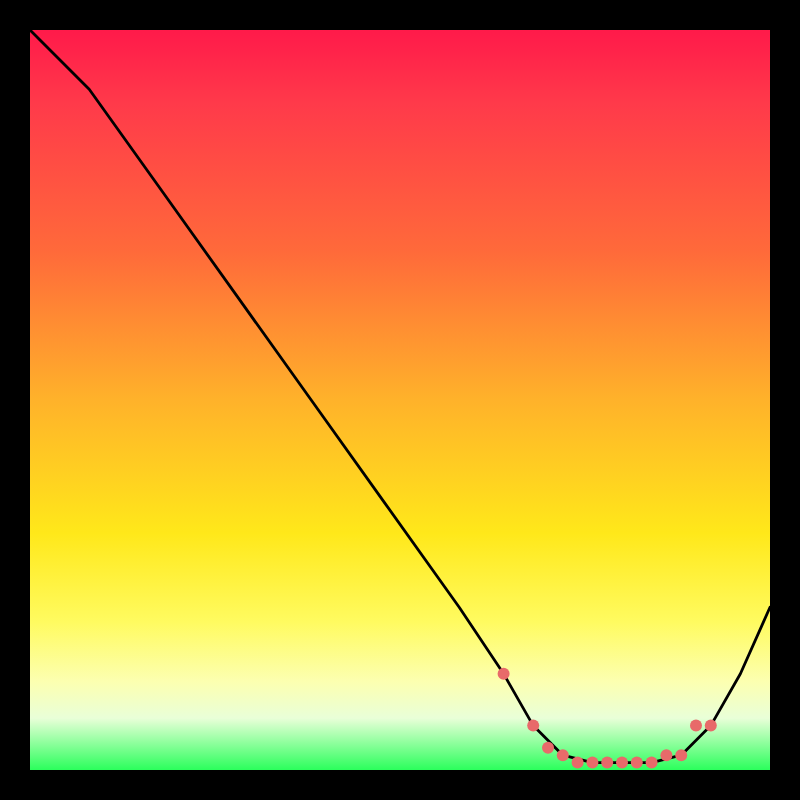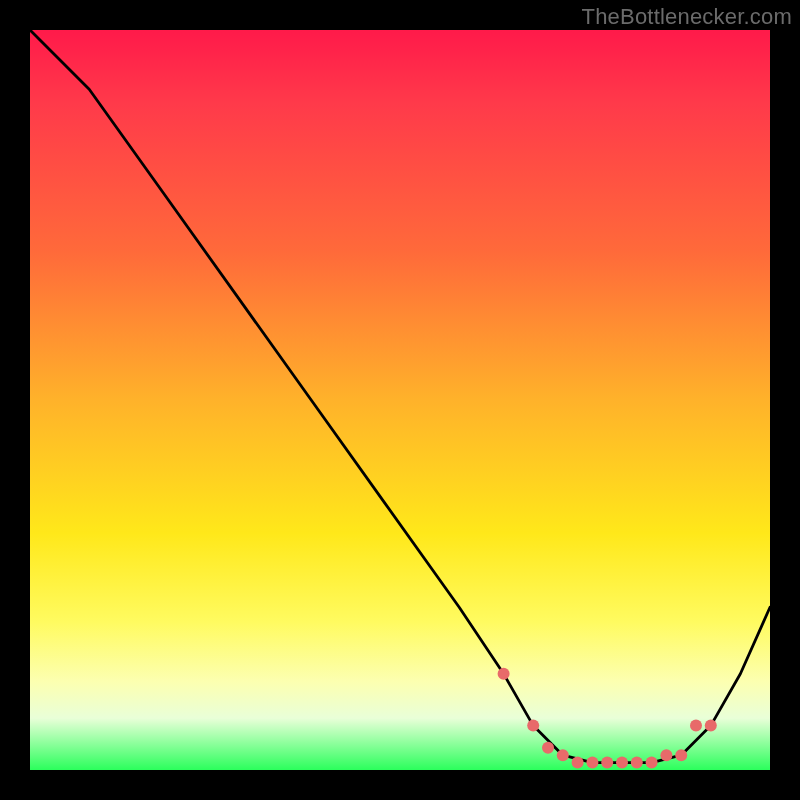--- a/index.html
+++ b/index.html
@@ -53,21 +53,20 @@
     font-size: 22px;
     font-weight: 400;
     letter-spacing: 0.2px;
   }
 </style>
 </head>
 <body>
 
 <div class="stage">
 
-  <div class="watermark">TheBottlenecker.com</div>
 
   <div class="plot">
     <svg viewBox="0 0 740 740">
       <path id="curve-path" fill="none" stroke-width="2.8" stroke-linejoin="round" stroke-linecap="round" d="M0.0 0.0 L59.2 59.2 L133.2 162.8 L207.2 266.4 L281.2 370.0 L355.2 473.6 L429.2 577.2 L473.6 643.8 L503.2 695.6 L532.8 725.2 L562.4 732.6 L592.0 732.6 L621.6 732.6 L651.2 725.2 L680.8 695.6 L710.4 643.8 L740.0 577.2" stroke="#000000"></path>
       <g id="marker-group">
           <circle cx="473.6" cy="643.8" r="6" fill="#e86a6a"></circle>
           <circle cx="503.2" cy="695.6" r="6" fill="#e86a6a"></circle>
           <circle cx="518.0" cy="717.8" r="6" fill="#e86a6a"></circle>
           <circle cx="532.8" cy="725.2" r="6" fill="#e86a6a"></circle>
           <circle cx="547.6" cy="732.6" r="6" fill="#e86a6a"></circle>

